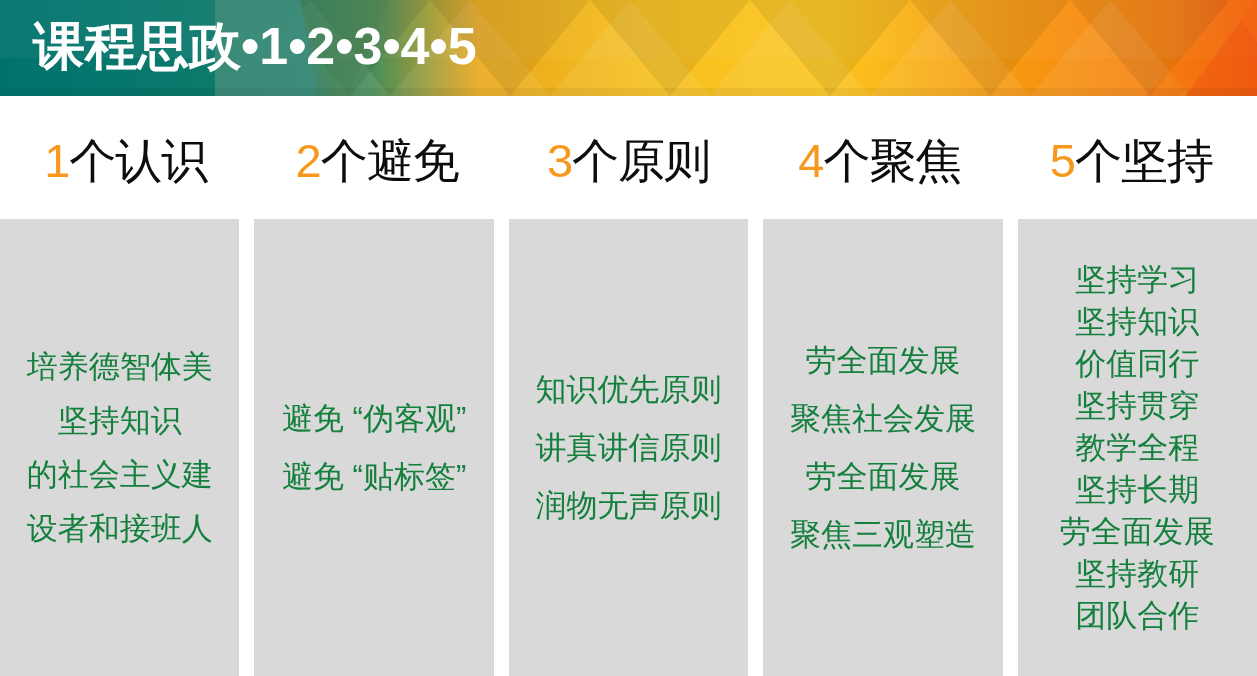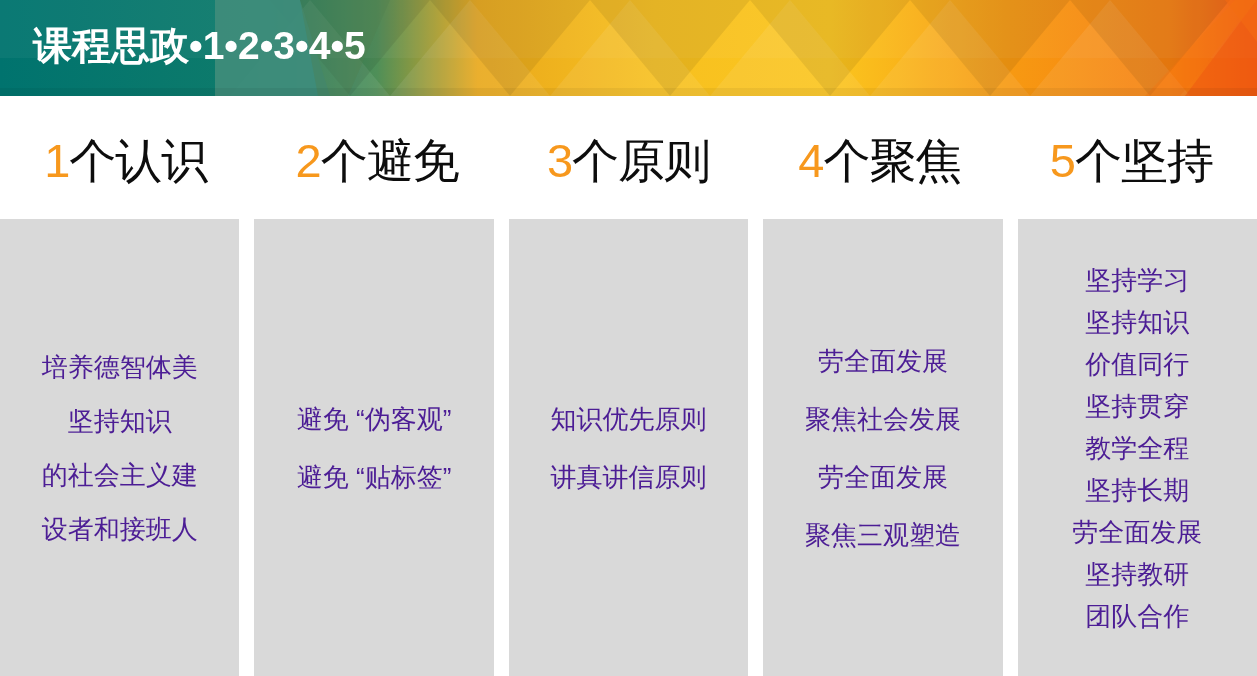--- a/index.html
+++ b/index.html
@@ -35,21 +35,21 @@
     left: 0;
     top: 0;
     display: block;
   }
   .banner-title {
     position: absolute;
     left: 33px;
     top: 0;
     height: 96px;
     line-height: 92px;
-    font-size: 39px;
+    font-size: 52px;
     font-weight: bold;
     color: #ffffff;
     letter-spacing: 0px;
     white-space: nowrap;
     z-index: 5;
   }
 
   
   .headings {
     position: absolute;
@@ -91,22 +91,22 @@
     flex: 1 1 0;
     background: #D9D9D9;
     display: flex;
     align-items: center;
     justify-content: center;
     overflow: hidden;
   }
   .box-lines {
     width: 100%;
     text-align: center;
-    color: #4c1d95;
-    font-size: 26px;
+    color: #15803d;
+    font-size: 31px;
     line-height: 47px;
     padding: 0 16px;
     box-sizing: border-box;
     white-space: nowrap;
   }
   .box-lines.tight {
     line-height: 42px;
   }
   .box-lines.loose {
     line-height: 54px;
@@ -203,20 +203,21 @@
       <div class="box-lines looser">
         <span class="box-line">避免 “伪客观”</span>
         <span class="box-line">避免 “贴标签”</span>
       </div>
     </div>
 
     <div class="box">
       <div class="box-lines looser">
         <span class="box-line">知识优先原则</span>
         <span class="box-line">讲真讲信原则</span>
+        <span class="box-line">润物无声原则</span>
       </div>
     </div>
 
     <div class="box">
       <div class="box-lines looser">
         <span class="box-line">劳全面发展</span>
         <span class="box-line">聚焦社会发展</span>
         <span class="box-line">劳全面发展</span>
         <span class="box-line">聚焦三观塑造</span>
       </div>

